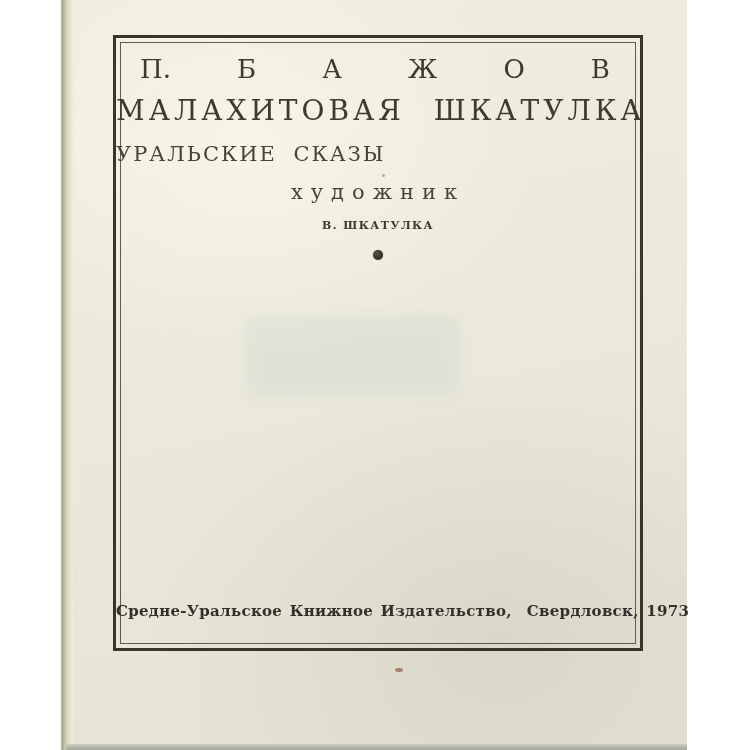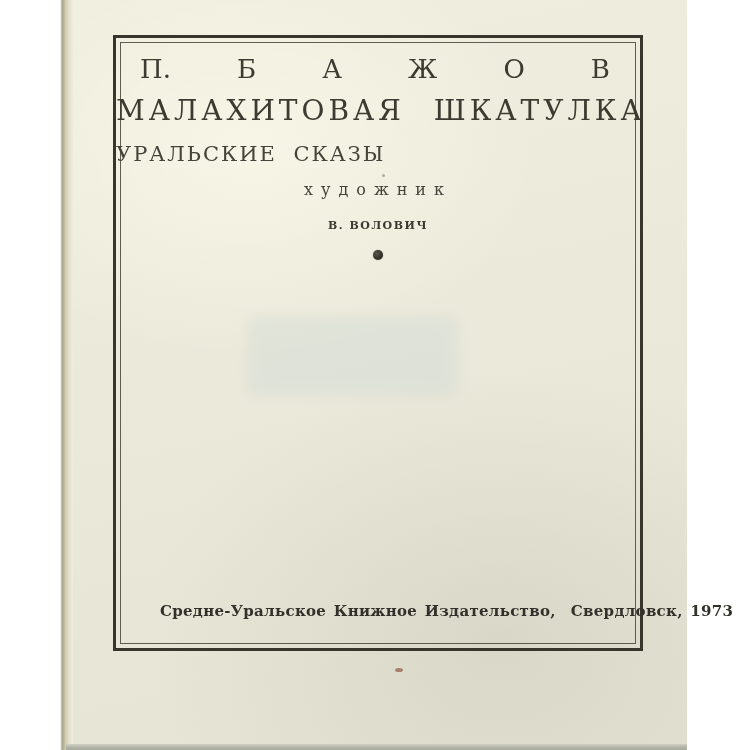--- a/index.html
+++ b/index.html
@@ -120,21 +120,21 @@
     letter-spacing: 2px;
     word-spacing: 8px;
     color: #45433a;
     white-space: nowrap;
   }
   .artist-label {
     position: absolute;
     left: 0; right: 0;
     top: 142px;
     text-align: center;
-    font-size: 16px;
+    font-size: 21px;
     line-height: 1.2;
     letter-spacing: 8px;
     color: #45433a;
     white-space: nowrap;
   }
   .artist-name {
     position: absolute;
     left: 0; right: 0;
     top: 181px;
     text-align: center;
@@ -161,21 +161,20 @@
     left: 0; right: 0;
     top: 564px;
     text-align: center;
     font-size: 15px;
     font-weight: 700;
     line-height: 1.25;
     letter-spacing: 0.3px;
     word-spacing: 2px;
     color: #32302a;
     white-space: nowrap;
-    padding-left: 44px;
   }
   
   .print-fleck {
     position: absolute;
     left: 50%;
     top: 136px;
     width: 3px;
     height: 3px;
     margin-left: 4px;
     border-radius: 50%;
@@ -202,18 +201,18 @@
         <span>А</span>
         <span>Ж</span>
         <span>О</span>
         <span>В</span>
       </div>
 
       <div class="book-title">МАЛАХИТОВАЯ ШКАТУЛКА</div>
       <div class="subtitle">УРАЛЬСКИЕ СКАЗЫ</div>
       <div class="print-fleck"></div>
       <div class="artist-label">художник</div>
-      <div class="artist-name">В. ВОЛОВИЧ</div>
+      <div class="artist-name">В. ШКАТУЛКА</div>
       <div class="separator-dot"></div>
       <div class="imprint">Средне-Уральское Книжное Издательство,&nbsp; Свердловск, 1973</div>
     </div>
   </div>
 </div>
 
 </body></html>

